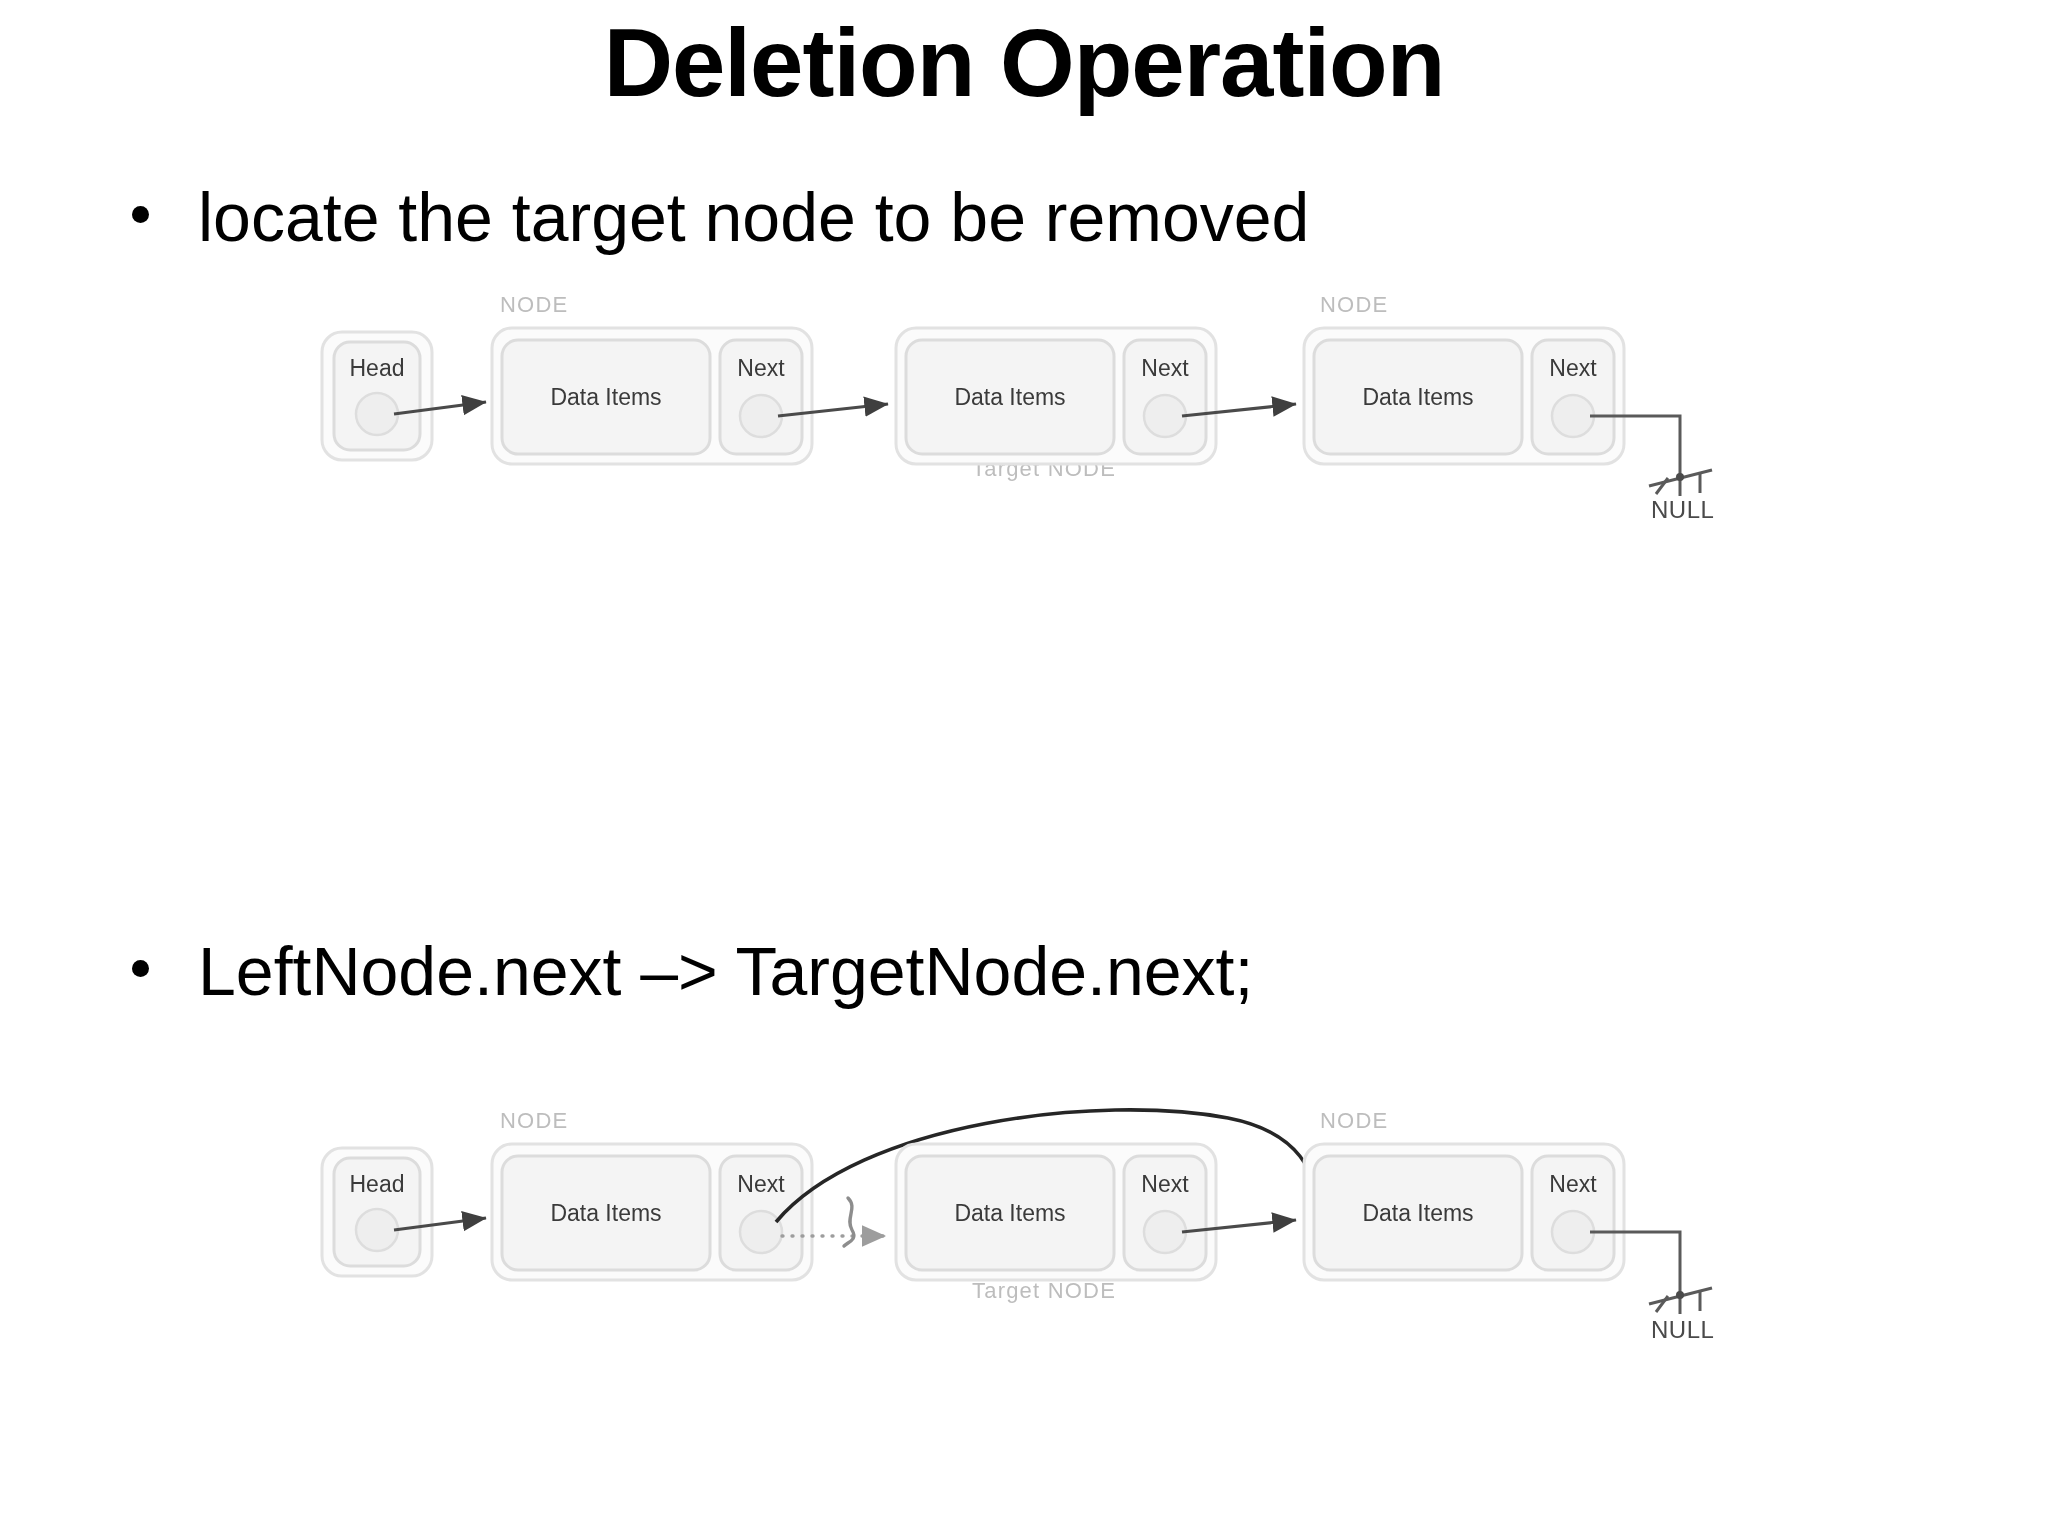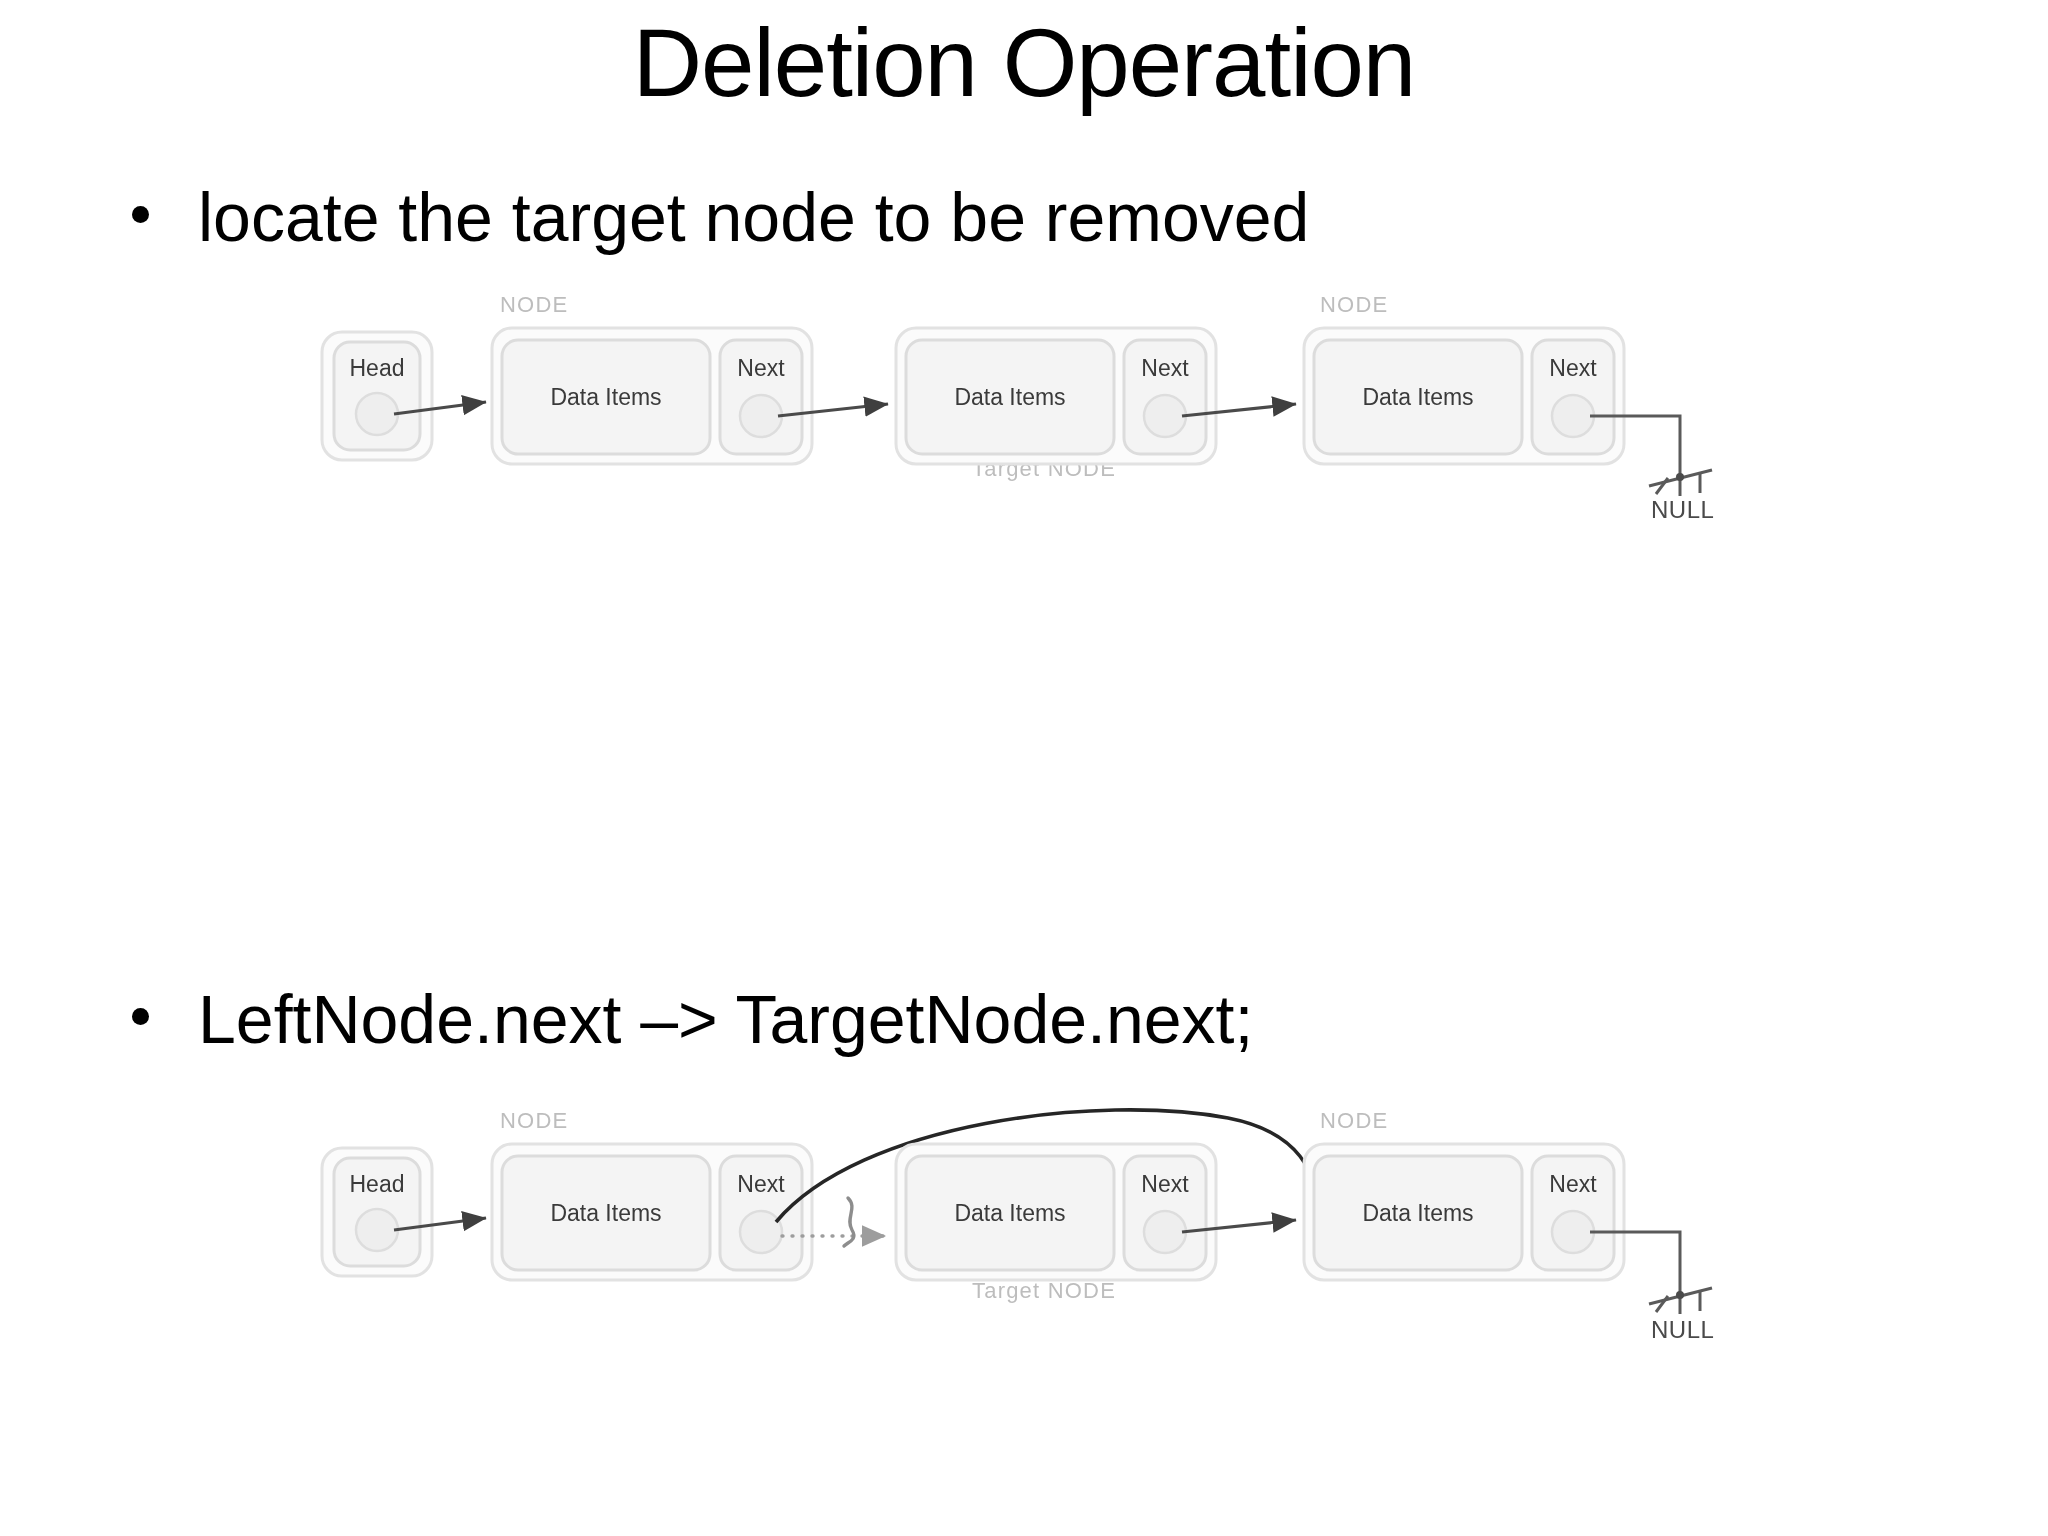--- a/index.html
+++ b/index.html
@@ -14,21 +14,21 @@
     width: 2048px; height: 1536px;
     background: #ffffff;
   }
 
   
   .slide-title {
     position: absolute;
     top: 10px; left: 0; width: 2048px;
     text-align: center;
     font-size: 96px;
-    font-weight: 400;
+    font-weight: 700;
     color: #000000;
     letter-spacing: -1px;
     line-height: 1.1;
   }
 
   
   .bullet-block { position: absolute; left: 118px; width: 1820px; }
   .bullet {
     position: relative;
     padding-left: 80px;
@@ -40,21 +40,21 @@
   .bullet .dot {
     position: absolute;
     left: 14px; top: 0.44em;
     width: 17px; height: 17px;
     background: #000;
     border-radius: 50%;
   }
 
   #bullet-1 { top: 176px; }
   #bullet-2 { top: 590px; }
-  #bullet-3 { top: 978px; }
+  #bullet-3 { top: 930px; }
 
   
   .diagram { position: absolute; }
   #diagram-1 { left: 300px; top: 280px; width: 1420px; height: 240px; }
   #diagram-2 { left: 300px; top: 1090px; width: 1420px; height: 265px; }
   .diagram svg { display: block; width: 100%; height: 100%; }
 
   .node-outer { fill: #fbfbfb; stroke: #e2e2e2; stroke-width: 3; }
   .cell-box   { fill: #f4f4f4; stroke: #dcdcdc; stroke-width: 3; }
   .ptr-circle { fill: #eeeeee; stroke: #dddddd; stroke-width: 2.5; }

